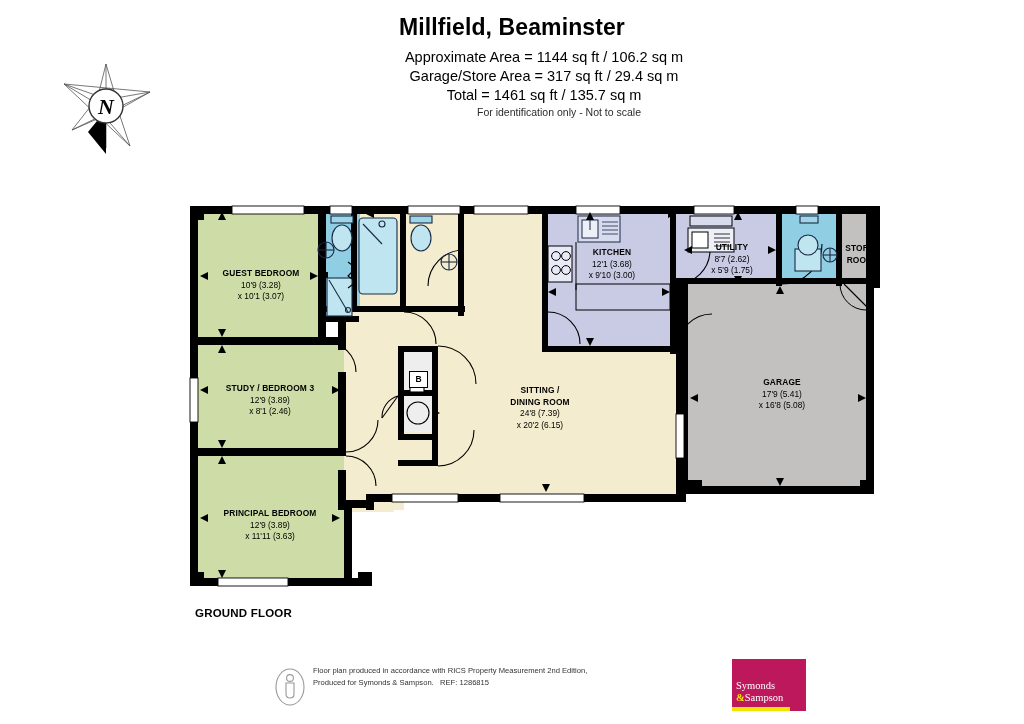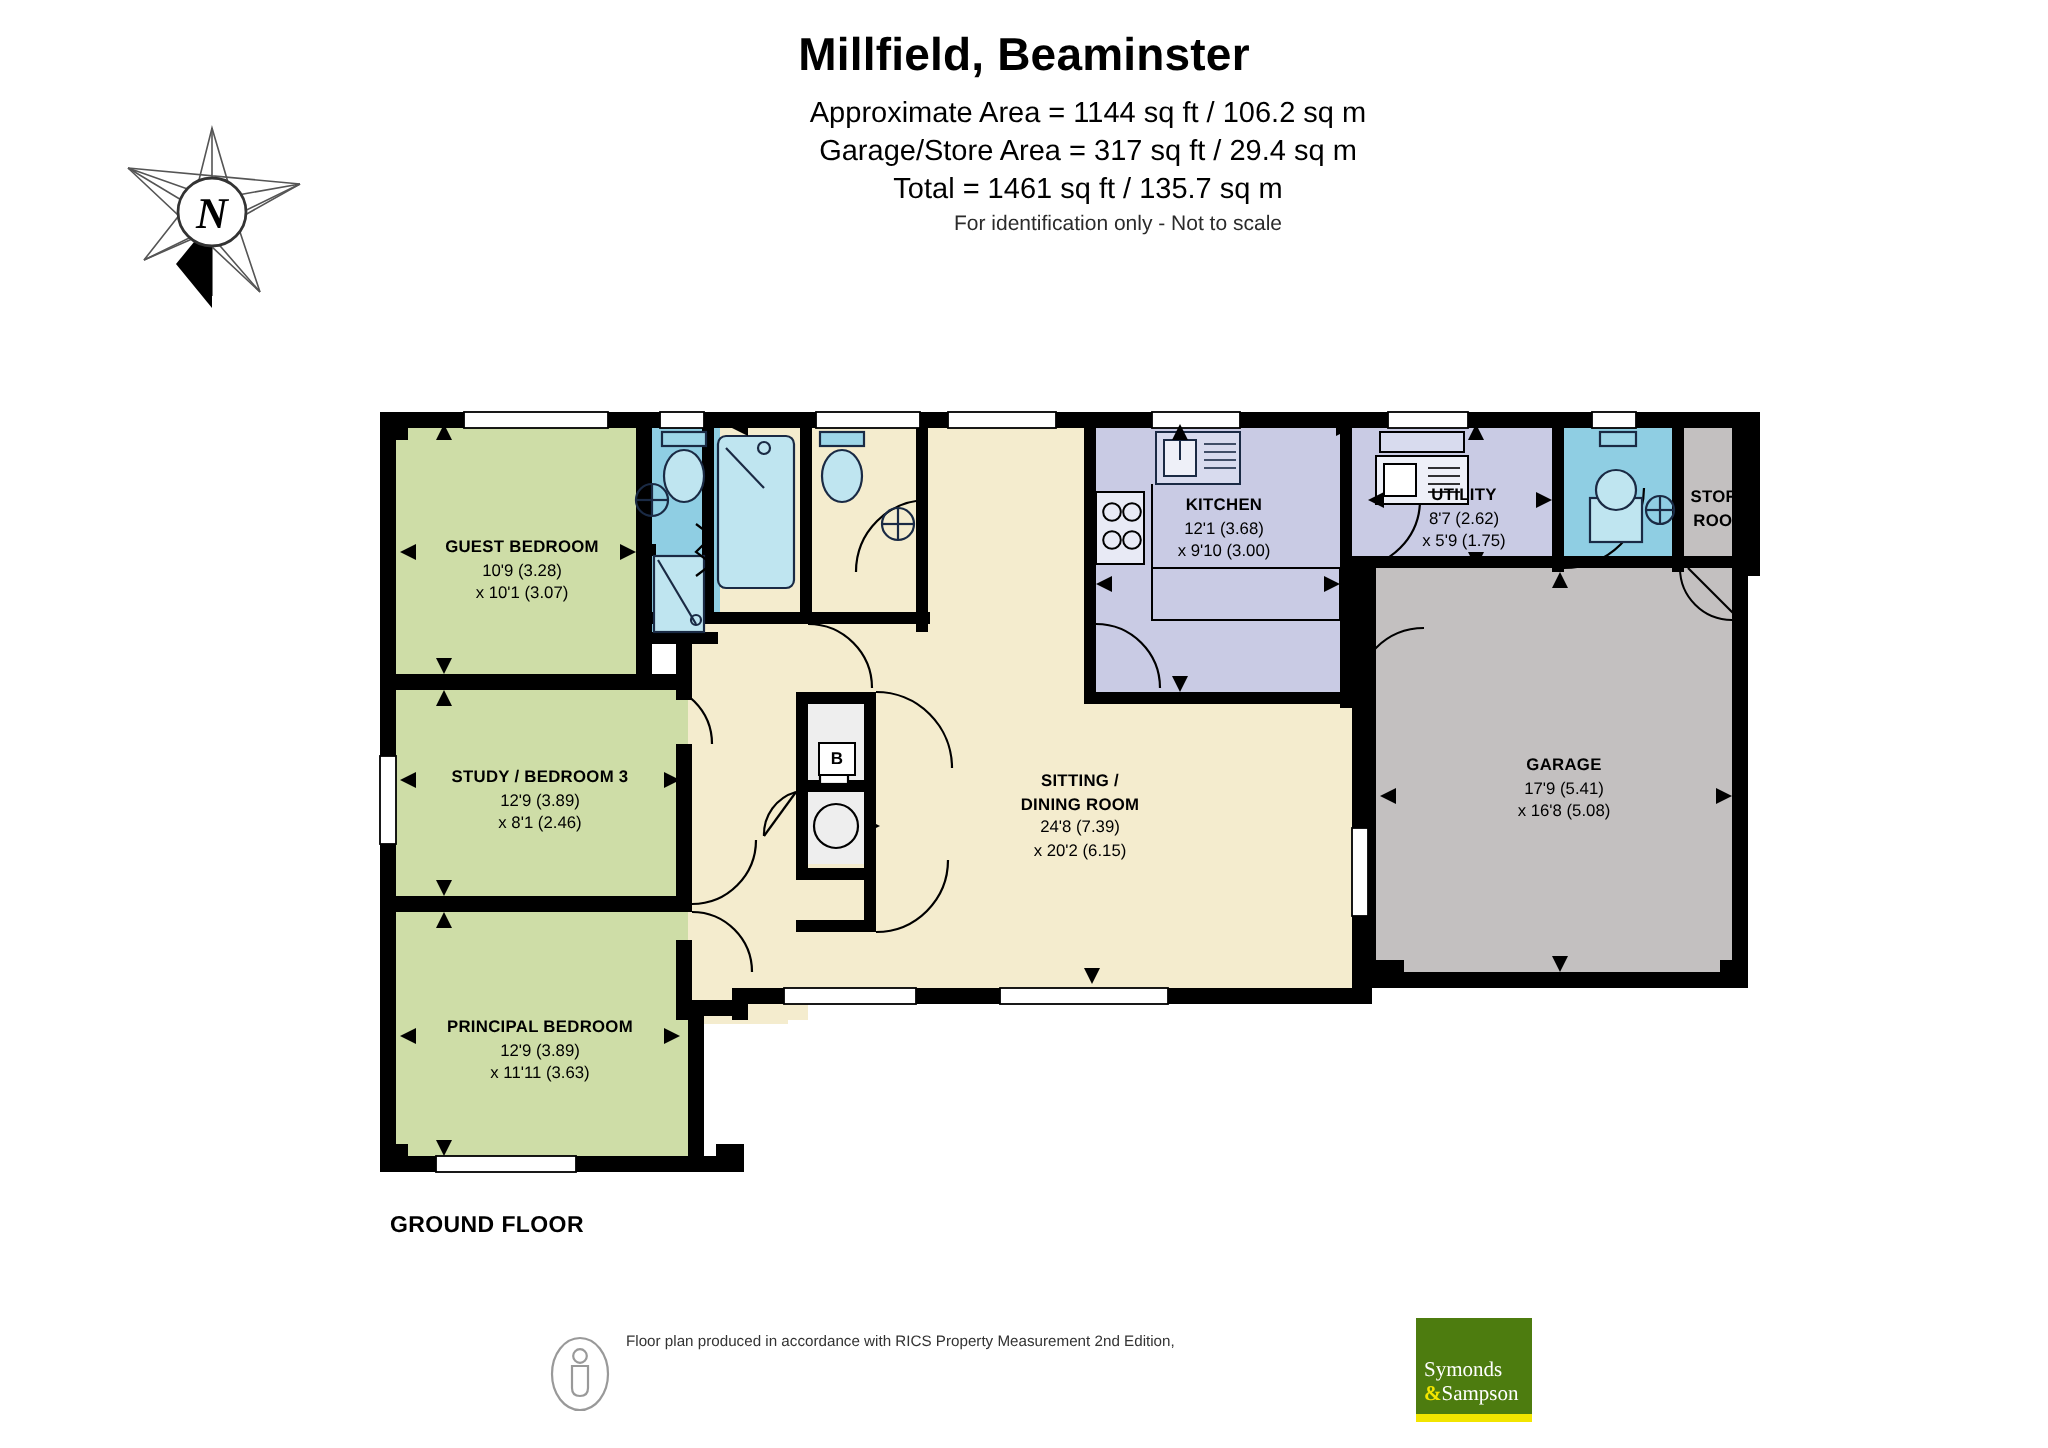--- a/index.html
+++ b/index.html
@@ -55,22 +55,22 @@
 
   
   .footRow{position:absolute;left:275px;top:664px;width:470px;height:48px;}
   .footText{
     position:absolute;left:38px;top:1px;
     font-size:7.6px;line-height:11.6px;color:#333;
   }
   .footIcon{position:absolute;left:0;top:4px;width:30px;height:38px;}
 
   .logo{
-    position:absolute;left:708px;top:659px;width:58px;height:52px;
-    background:#4d7c0f;
+    position:absolute;left:732px;top:659px;width:74px;height:52px;
+    background:#be185d;
   }
   .logoTxt{
     position:absolute;left:4px;bottom:7px;color:#fff;
     font-size:10.5px;font-weight:normal;line-height:12px;
     font-family:"Liberation Serif", serif;
   }
   .logoAmp{color:#f2e500;font-weight:bold;}
   .logoBar{position:absolute;left:0;bottom:0;width:58px;height:4px;background:#f2e500;}
   .logoCap{position:absolute;left:58px;top:0;width:62px;height:52px;background:#fff;}
 
@@ -426,20 +426,24 @@
   </div>
 
   <div class="footRow">
     <svg class="footIcon" viewBox="0 0 30 38">
       <ellipse cx="15" cy="19" rx="14" ry="18" fill="none" stroke="#999" stroke-width="1.1"></ellipse>
       <circle cx="15" cy="10" r="3.4" fill="none" stroke="#999" stroke-width="1.1"></circle>
       <path d="M11 15 L19 15 L19 26 Q19 30 15 30 Q11 30 11 26 Z" fill="none" stroke="#999" stroke-width="1.1"></path>
     </svg>
     <div class="footText">
       <div>Floor plan produced in accordance with RICS Property Measurement 2nd Edition,</div>
+      <div>
+        <span>Produced for Symonds &amp; Sampson.</span>
+        &nbsp;&nbsp;<span>REF:  1286815</span>
+      </div>
     </div>
   </div>
 
   <div class="logo">
     <div class="logoTxt">
       <div>Symonds</div>
       <div><span class="logoAmp">&amp;</span><span>Sampson</span></div>
     </div>
     <div class="logoBar"></div>
   </div>

